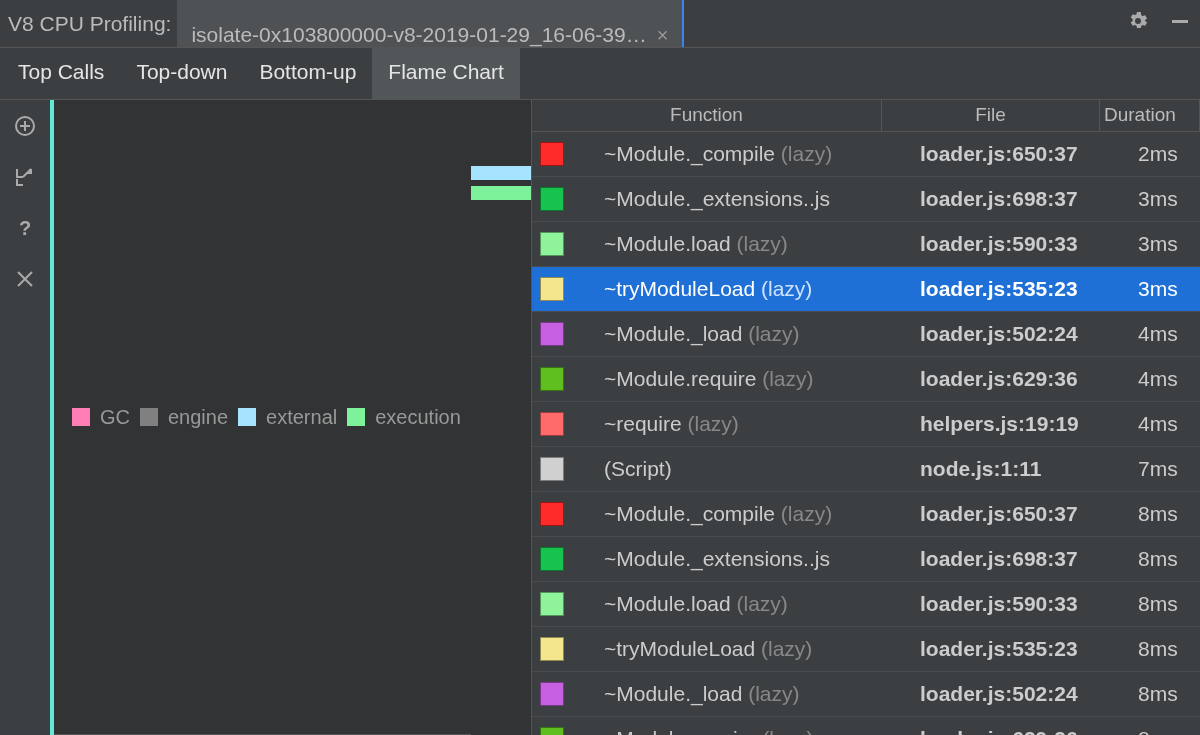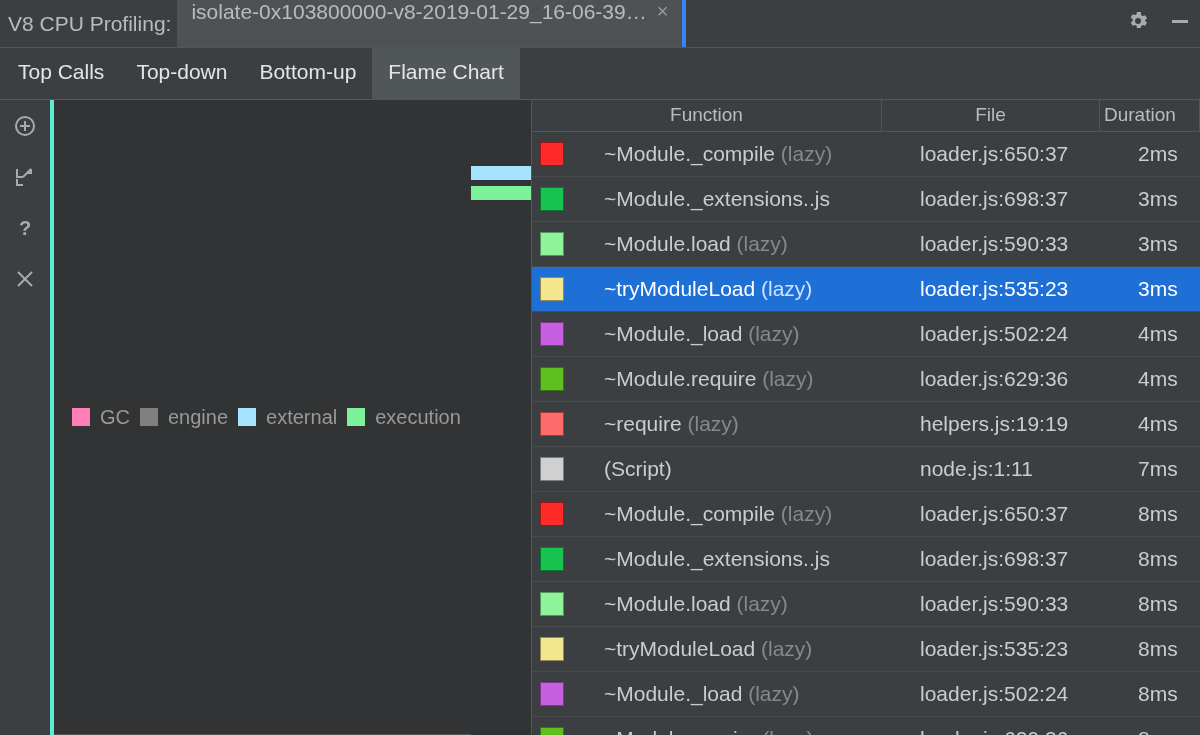--- a/index.html
+++ b/index.html
@@ -15,25 +15,25 @@
   .title-bar {
     display: flex;
     align-items: center;
     height: 48px;
     background: #3c3f41;
     border-bottom: 1px solid #555;
     padding: 0 8px;
   }
   .title-label { padding: 0 6px 0 0; color: #bbb; }
   .tab-file {
-    display: flex; align-items: flex-start;
+    display: flex; align-items: flex-end;
     background: #4e5254;
     height: 100%; padding: 0 14px;
     color: #bbb;
-    border-right: 4px solid #3b82f6;
+    border-right: 2px solid #3b82f6;
     gap: 10px;
   }
   .tab-file .close { color: #999; font-size: 20px; }
   .title-spacer { flex: 1; }
   .title-icons { display: flex; gap: 18px; color: #aaa; align-items:center;}
   .title-icons svg { width:24px; height:24px; }
 
   .view-tabs {
     display: flex;
     background: #3c3f41;
@@ -101,21 +101,21 @@
   .row {
     display:flex; align-items:center; height:45px;
     border-bottom: 1px solid #494b4d;
     color:#ccc;
   }
   .row.sel { background:#1e6fd6; color:#fff; }
   .row .swatch { width:24px; height:24px; margin:0 10px 0 8px; flex-shrink:0; border:1px solid rgba(0,0,0,0.4);}
   .row .func { flex:0 0 308px; white-space:nowrap; overflow:hidden;margin-left:30px;}
   .row .lazy { color:#888; }
   .row.sel .lazy { color:#d0e2ff; }
-  .row .file { flex:0 0 218px; padding-left:8px; white-space:nowrap;}
+  .row .file { flex:0 0 218px; padding-left:8px; white-space:nowrap;font-weight:bold;}
   .row .dur { flex:1; padding-left:8px;}
 </style>
 </head>
 <body>
 
 <div class="title-bar">
   <span class="title-label">V8 CPU Profiling:</span>
   <div class="tab-file">
     <span>isolate-0x103800000-v8-2019-01-29_16-06-39…</span>
     <span class="close">×</span>

